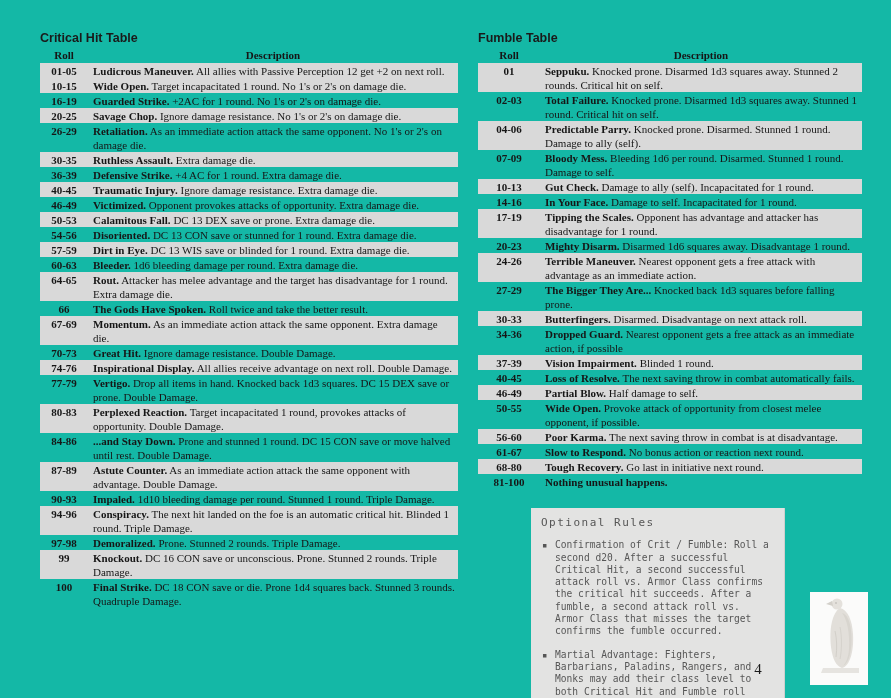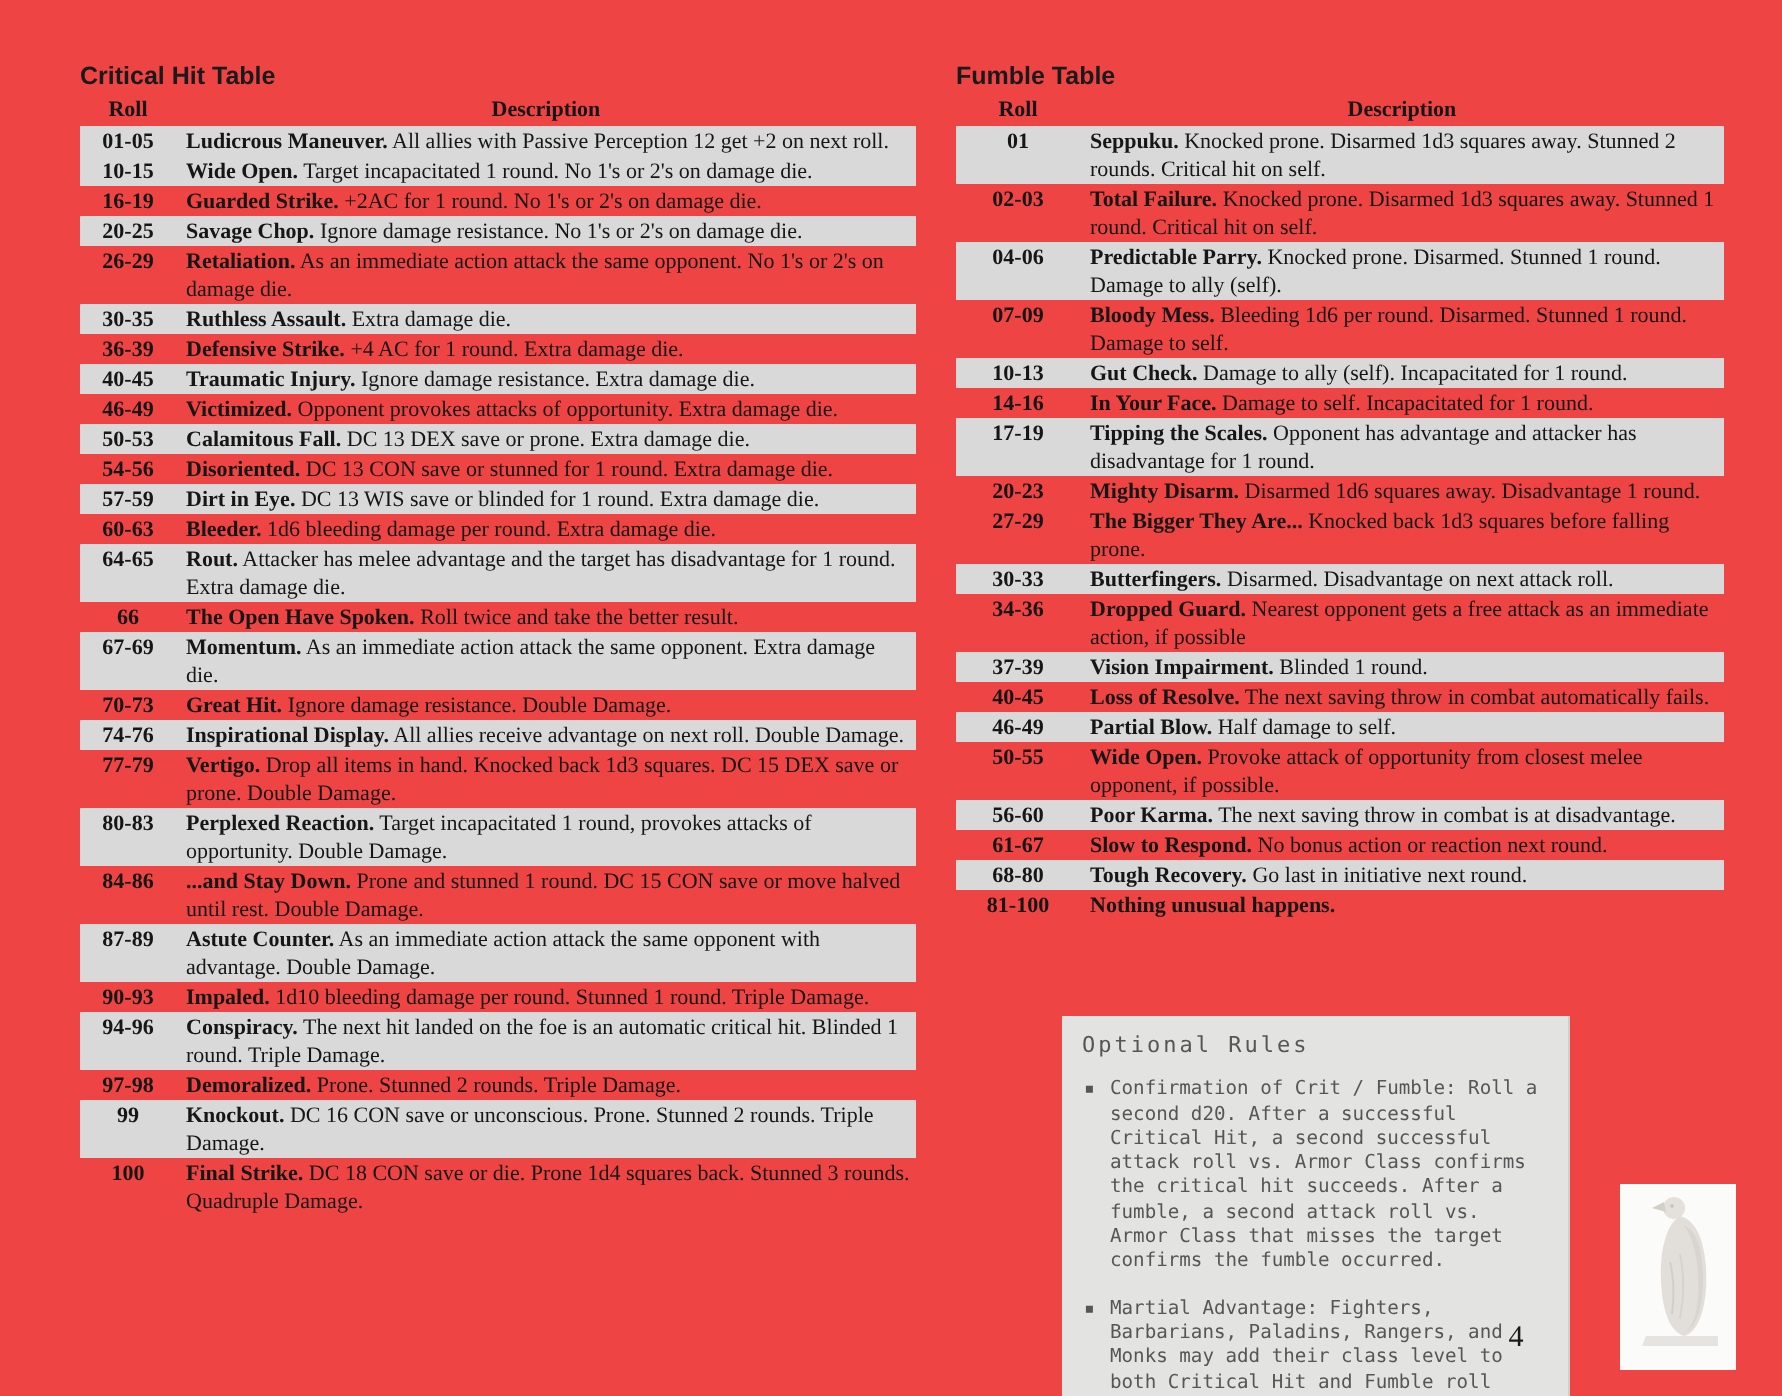--- a/index.html
+++ b/index.html
@@ -1,17 +1,17 @@
 <!DOCTYPE html>
 <html><head>
 <meta charset="utf-8">
 <style>
   html,body { margin:0; padding:0; background:#ffffff; }
   .page {
-    position:relative; width:891px; height:698px; background:#ef4444;
+    position:relative; width:891px; height:698px; background:#14b8a6;
     font-family:"Liberation Serif", serif; color:#161616; overflow:hidden;
   }
   .col { position:absolute; top:31px; }
   .col-left  { left:40px;  width:418px; }
   .col-right { left:478px; width:384px; }
 
   .table-title {
     font-family:"Liberation Sans", sans-serif;
     font-size:12.5px; font-weight:bold; color:#1a1a1a;
     margin:0 0 3px 0; line-height:14px;
@@ -123,21 +123,21 @@
           <tr>
             <td class="roll">60-63</td>
             <td class="desc"><b>Bleeder.</b> 1d6 bleeding damage per round. Extra damage die.</td>
           </tr>
           <tr class="shaded">
             <td class="roll">64-65</td>
             <td class="desc"><b>Rout.</b> Attacker has melee advantage and the target has disadvantage for 1 round. Extra damage die.</td>
           </tr>
           <tr>
             <td class="roll">66</td>
-            <td class="desc"><b>The Open Have Spoken.</b> Roll twice and take the better result.</td>
+            <td class="desc"><b>The Gods Have Spoken.</b> Roll twice and take the better result.</td>
           </tr>
           <tr class="shaded">
             <td class="roll">67-69</td>
             <td class="desc"><b>Momentum.</b> As an immediate action attack the same opponent. Extra damage die.</td>
           </tr>
           <tr>
             <td class="roll">70-73</td>
             <td class="desc"><b>Great Hit.</b> Ignore damage resistance. Double Damage.</td>
           </tr>
           <tr class="shaded">
@@ -223,20 +223,24 @@
             <td class="desc"><b>In Your Face.</b> Damage to self. Incapacitated for 1 round.</td>
           </tr>
           <tr class="shaded">
             <td class="roll">17-19</td>
             <td class="desc"><b>Tipping the Scales.</b> Opponent has advantage and attacker has disadvantage for 1 round.</td>
           </tr>
           <tr>
             <td class="roll">20-23</td>
             <td class="desc"><b>Mighty Disarm.</b> Disarmed 1d6 squares away. Disadvantage 1 round.</td>
           </tr>
+          <tr class="shaded">
+            <td class="roll">24-26</td>
+            <td class="desc"><b>Terrible Maneuver.</b> Nearest opponent gets a free attack with advantage as an immediate action.</td>
+          </tr>
           <tr>
             <td class="roll">27-29</td>
             <td class="desc"><b>The Bigger They Are...</b> Knocked back 1d3 squares before falling prone.</td>
           </tr>
           <tr class="shaded">
             <td class="roll">30-33</td>
             <td class="desc"><b>Butterfingers.</b> Disarmed. Disadvantage on next attack roll.</td>
           </tr>
           <tr>
             <td class="roll">34-36</td>

